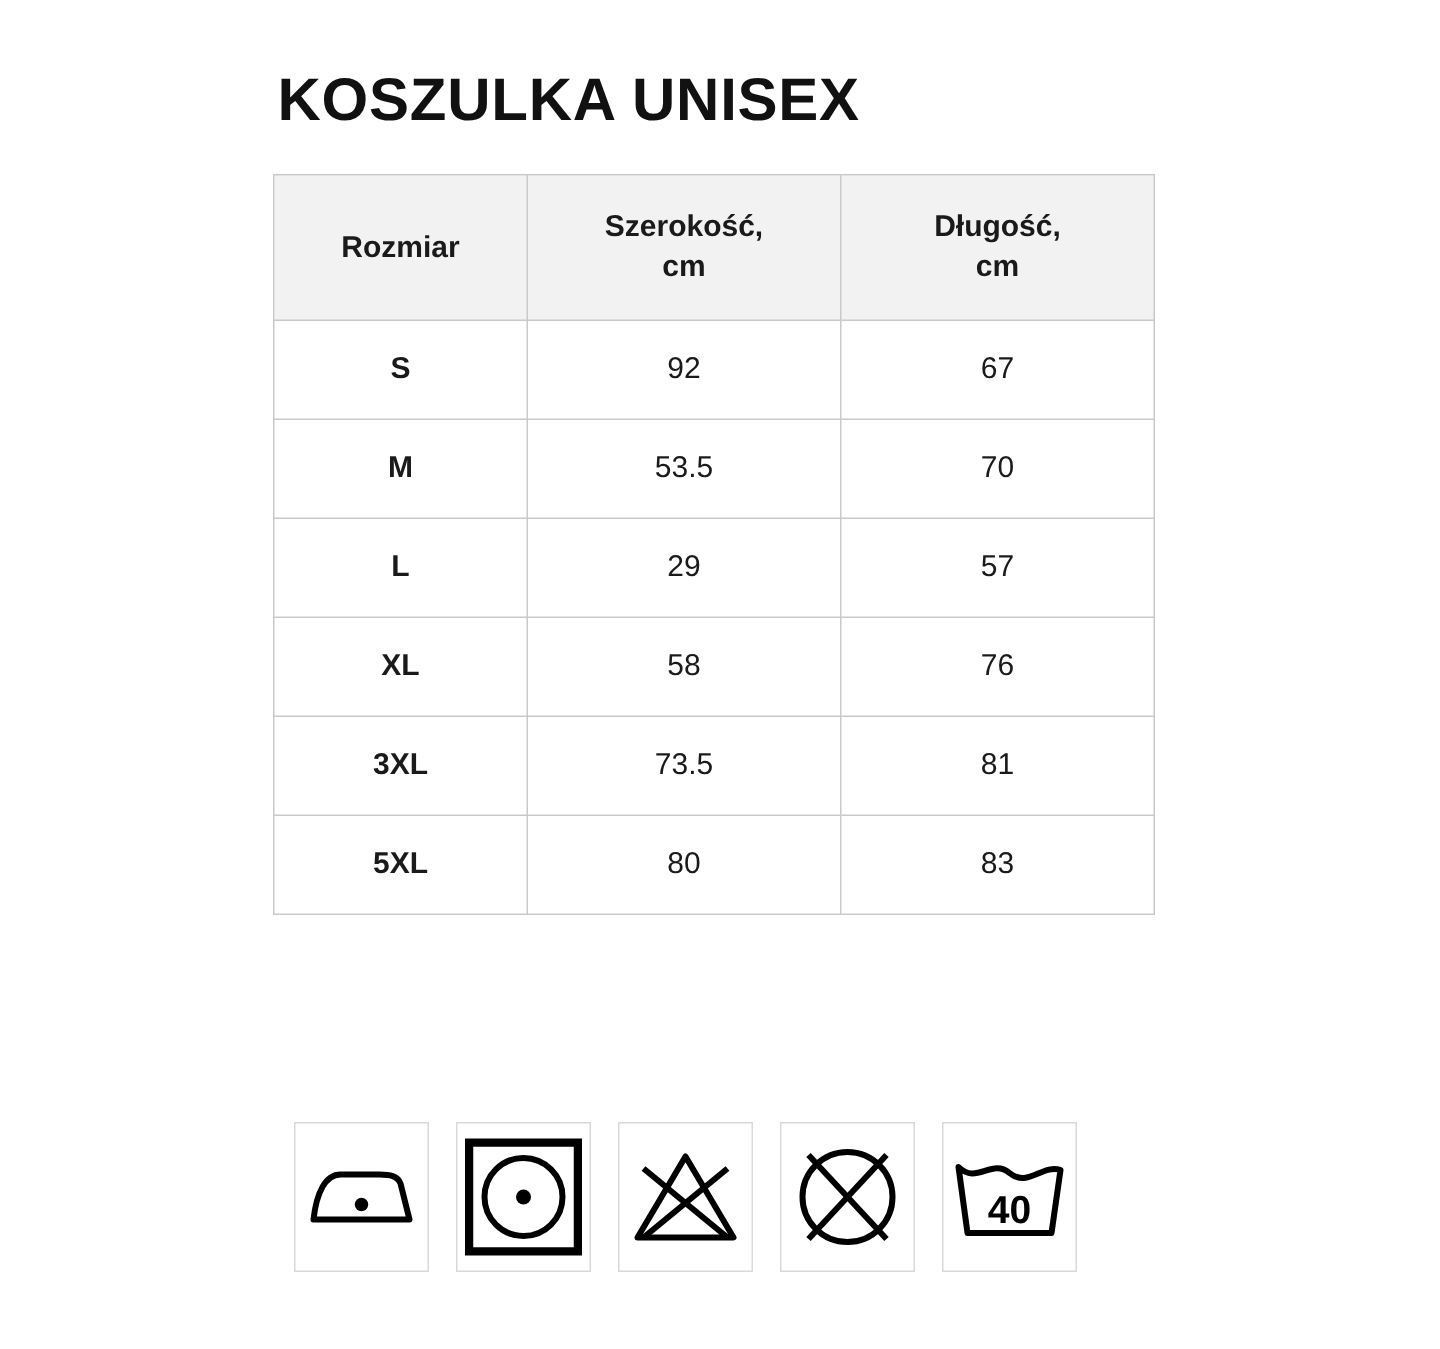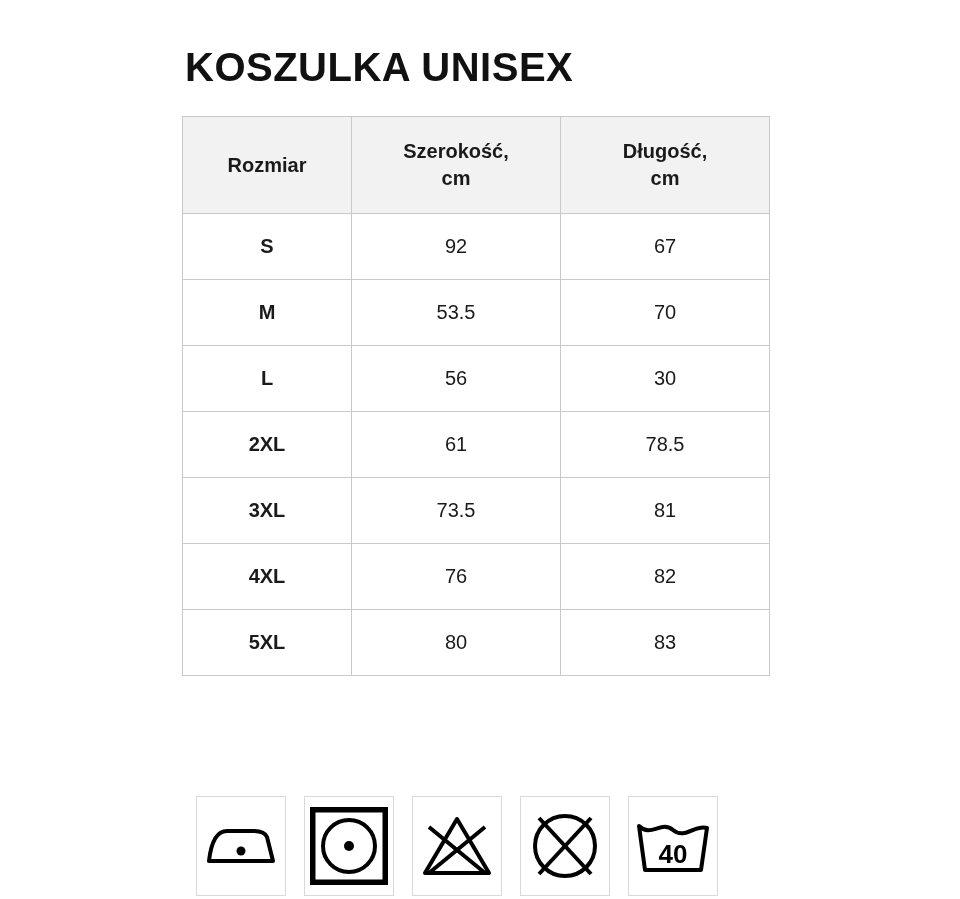--- a/index.html
+++ b/index.html
@@ -62,21 +62,20 @@
   .size-table tbody td.cell-size {
     font-weight: bold;
   }
   .care-row {
     position: absolute;
     left: 196px;
     top: 748px;
     display: flex;
     gap: 18px;
     align-items: flex-start;
-    margin-top: 48px;
   }
   .care-icon {
     width: 90px;
     height: 100px;
     border: 1px solid #d9d9d9;
     box-sizing: border-box;
     display: flex;
     align-items: center;
     justify-content: center;
     background: #ffffff;
@@ -112,37 +111,32 @@
         <td>92</td>
         <td>67</td>
       </tr>
       <tr>
         <td class="cell-size">M</td>
         <td>53.5</td>
         <td>70</td>
       </tr>
       <tr>
         <td class="cell-size">L</td>
-        <td>56</td>
-        <td>30</td>
+        <td>29</td>
+        <td>57</td>
       </tr>
       <tr>
-        <td class="cell-size">2XL</td>
-        <td>61</td>
-        <td>78.5</td>
+        <td class="cell-size">XL</td>
+        <td>58</td>
+        <td>76</td>
       </tr>
       <tr>
         <td class="cell-size">3XL</td>
         <td>73.5</td>
         <td>81</td>
-      </tr>
-      <tr>
-        <td class="cell-size">4XL</td>
-        <td>76</td>
-        <td>82</td>
       </tr>
       <tr>
         <td class="cell-size">5XL</td>
         <td>80</td>
         <td>83</td>
       </tr>
     </tbody>
   </table>
 
   <div class="care-row">

